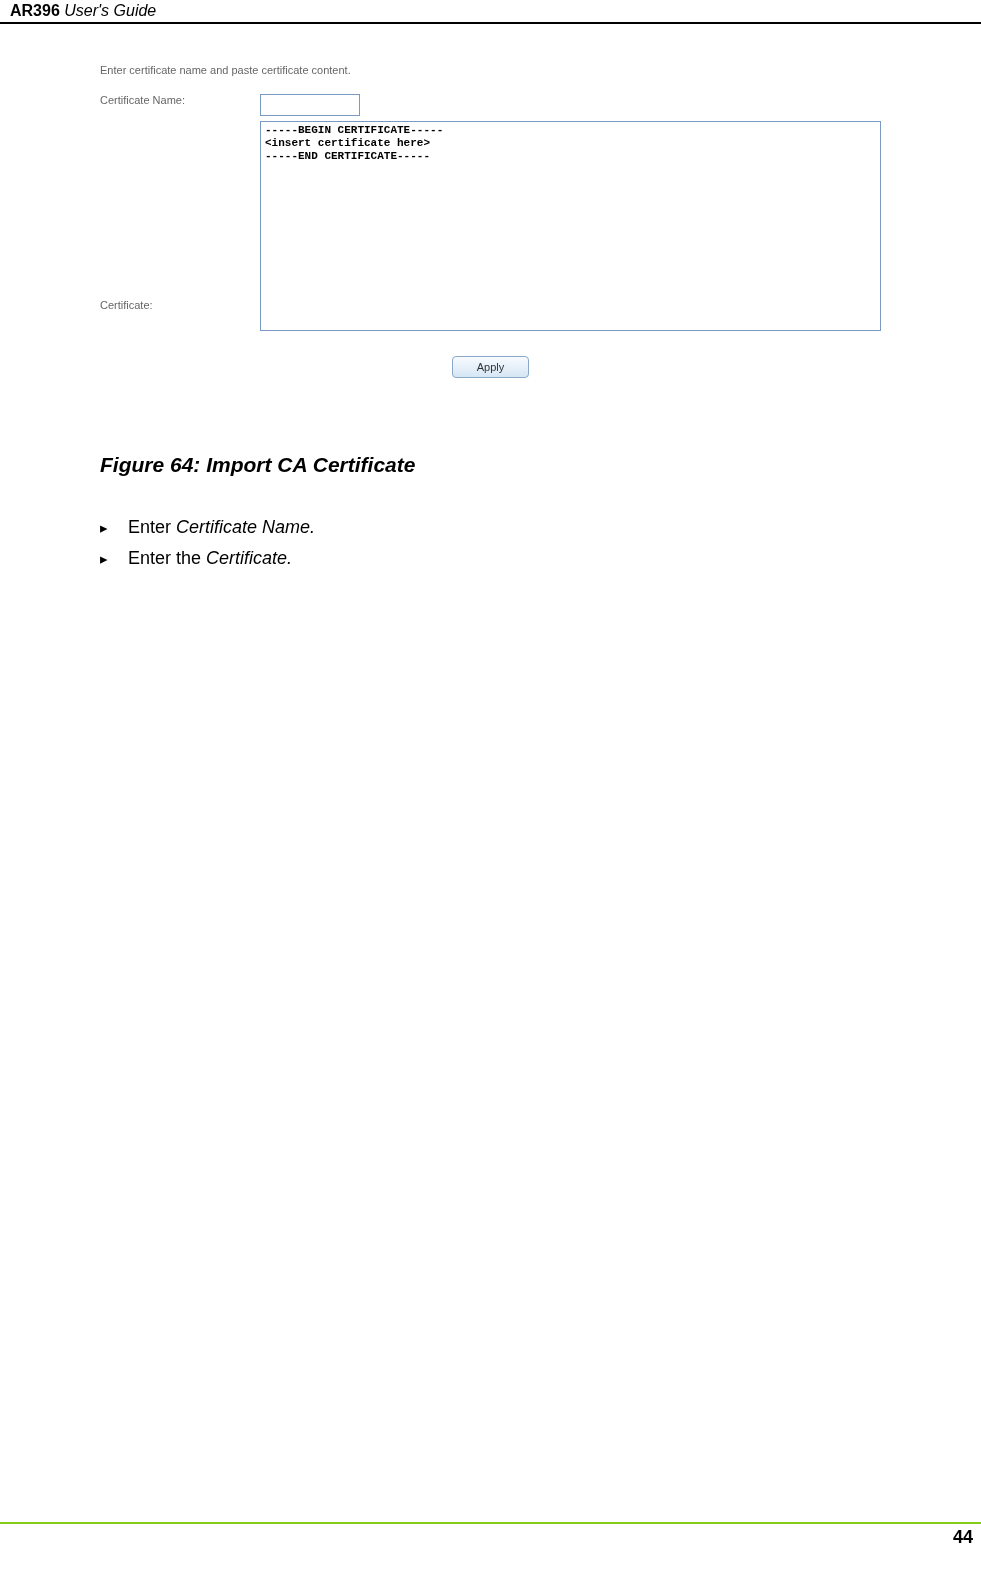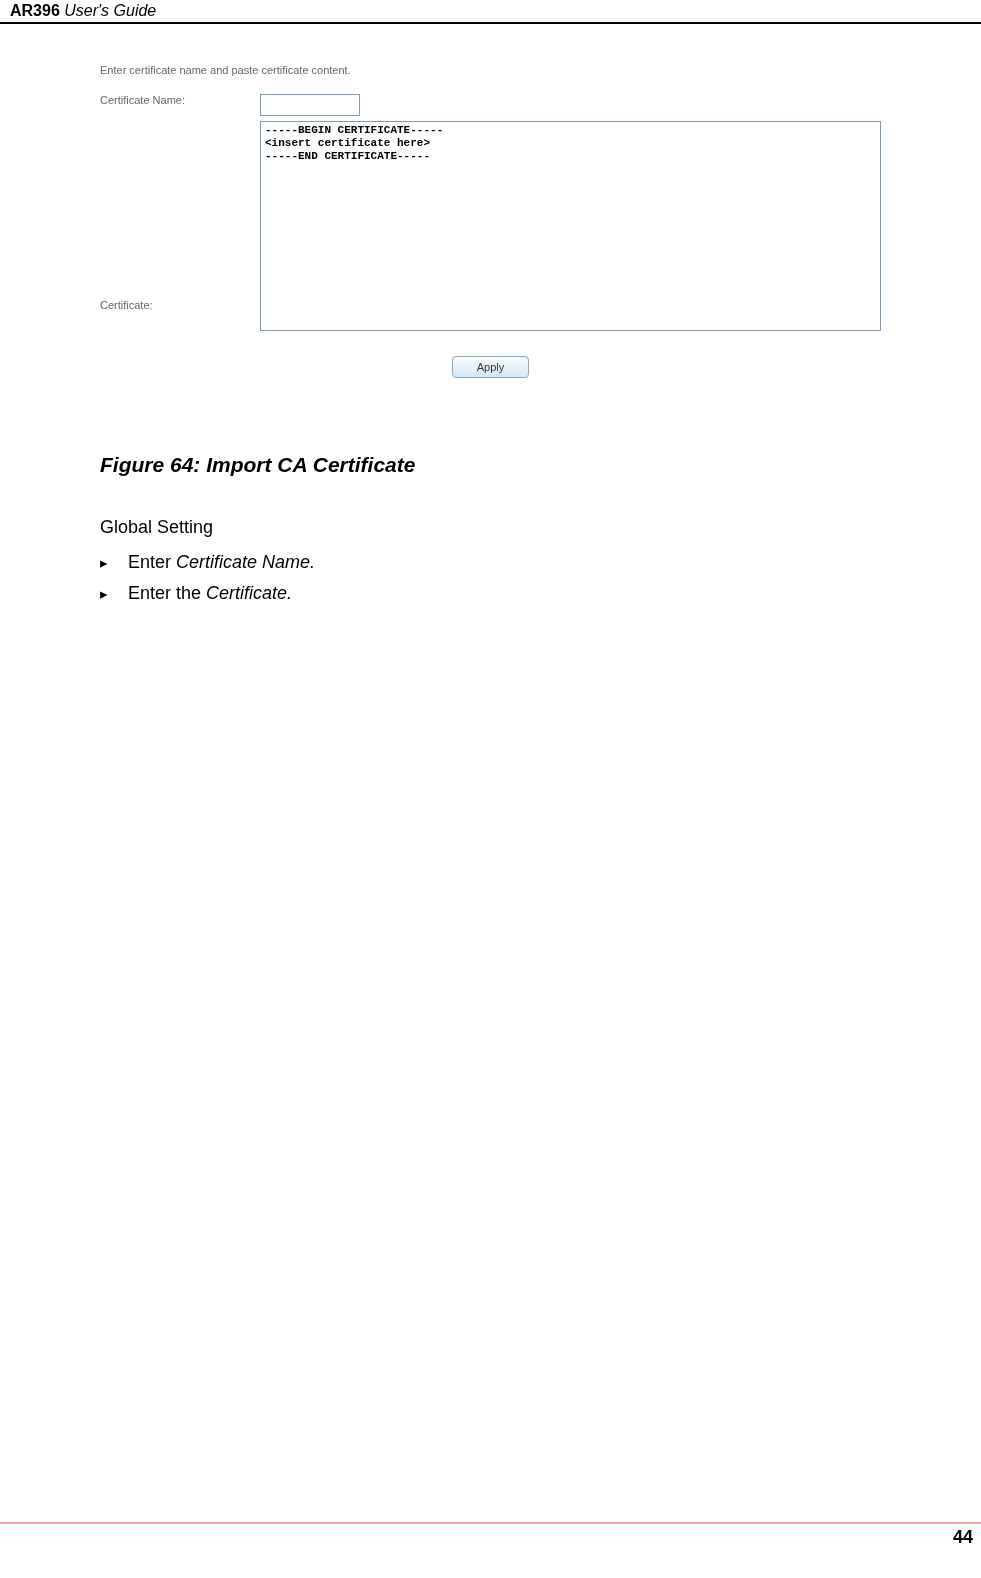--- a/index.html
+++ b/index.html
@@ -124,21 +124,21 @@
       top: 2px;
     }
     .bullet-list .italic {
       font-style: italic;
     }
     .footer {
       position: absolute;
       bottom: 30px;
       right: 0;
       left: 0;
-      border-top: 2px solid #fca5a5;
+      border-top: 2px solid #84cc16;
       padding-top: 3px;
       text-align: right;
       padding-right: 8px;
     }
     .page-num {
       font-size: 18px;
       font-weight: bold;
     }
   </style>
 </head>
@@ -171,21 +171,20 @@
       <div class="form-label">Certificate:</div>
     </div>
 
     <div class="apply-wrap">
       <button class="apply-btn">Apply</button>
     </div>
   </div>
 
   <div class="figure-caption">Figure 64: Import CA Certificate</div>
 
-  <div class="section-heading">Global Setting</div>
 
   <ul class="bullet-list">
     <li>
       <span>Enter </span><span class="italic">Certificate Name.</span>
     </li>
     <li>
       <span>Enter the </span><span class="italic">Certificate.</span>
     </li>
   </ul>
 

